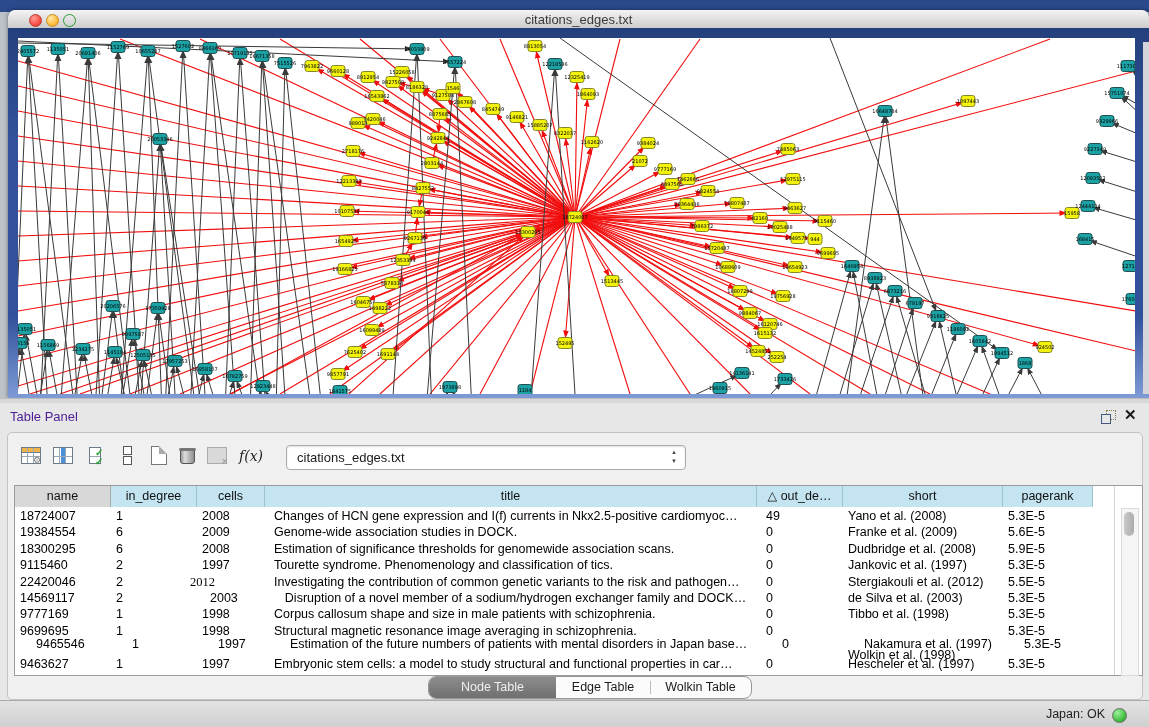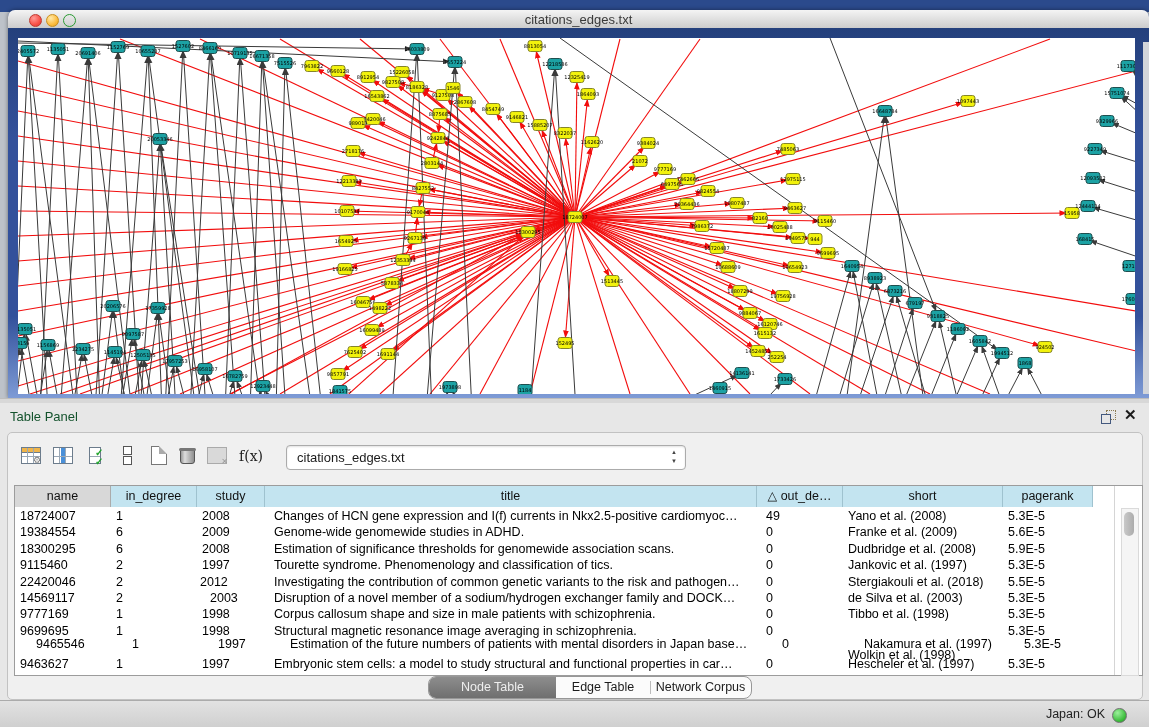--- a/index.html
+++ b/index.html
@@ -17,42 +17,42 @@
   #win-title{left:0;top:2px;width:100%;text-align:center;font-size:13px;color:#3A3A3A;}
   #canvas-frame{left:0;top:18px;width:1141px;height:370px;
     background:linear-gradient(#24407C,#33519B 30%,#33519B 78%,#7E9BD6);}
   #net-canvas{left:10px;top:10px;width:1117px;height:356px;background:#FFFFFF;}
   #right-rail{left:1135px;top:14px;width:6px;height:352px;background:#D2D5DA;}
   
   #splitter{left:0;top:398px;width:1149px;height:5px;background:#D8D8D8;border-top:1px solid #BDBDBD;}
   
   #table-panel{left:0;top:403px;width:1149px;height:297px;background:#E7E7E7;}
   #tp-header{left:0;top:0;width:1149px;height:27px;}
-  #tp-title{left:10px;top:0;height:27px;line-height:27px;font-size:13px;color:#14532d;}
+  #tp-title{left:10px;top:0;height:27px;line-height:27px;font-size:13px;color:#4c1d95;}
   #float-icon{left:1101px;top:7px;width:14px;height:13px;}
   #float-icon .sq1{position:absolute;left:5px;top:0;width:8px;height:8px;border:1px dotted #8A7A50;background:#E7E7E7;}
   #float-icon .sq2{position:absolute;left:0;top:4px;width:8px;height:8px;border:1px solid #44597E;background:#E7E7E7;}
   #close-icon{left:1124px;top:3px;font-size:15px;font-weight:bold;color:#1A1A1A;cursor:default;}
   #tp-body{left:7px;top:29px;width:1134px;height:266px;background:#F0F0F0;border:1px solid #C2C2C2;border-radius:5px;}
   
   .tool{top:10px;width:26px;height:26px;text-align:center;}
   .mini-table{width:18px;height:15px;border:1px solid #6C7C8C;background:#FFF;position:relative;margin:4px auto 0;}
   .mini-table .hdr{position:absolute;left:0;top:0;width:100%;height:4px;background:#F0B54A;border-bottom:1px solid #6C7C8C;}
   .mini-table .v1{position:absolute;left:5px;top:0;width:1px;height:100%;background:#9AA8B6;}
   .mini-table .v2{position:absolute;left:11px;top:0;width:1px;height:100%;background:#9AA8B6;}
   .mini-table .h1{position:absolute;left:0;top:8px;width:100%;height:1px;background:#9AA8B6;}
   .badge{position:absolute;font-size:9px;line-height:9px;}
   .col-blue{position:absolute;left:7px;top:0;width:5px;height:100%;background:#4A90D9;}
   .checks{color:#1FA32A;font-size:10px;font-weight:bold;letter-spacing:-2px;}
   .doc{width:14px;height:17px;border:1px solid #777;background:#FFF;margin:3px auto 0;position:relative;}
   .doc:before{content:"";position:absolute;right:-1px;top:-1px;border:4px solid #F0F0F0;border-left-color:#AAA;border-bottom-color:#AAA;}
   .trash-body{width:13px;height:13px;background:linear-gradient(90deg,#9A9A9A,#DDD 30%,#8E8E8E);border:1px solid #555;border-radius:0 0 3px 3px;margin:6px auto 0;}
   .trash-lid{width:17px;height:3px;background:#777;border-radius:2px;margin:-16px auto 0;}
   .gray-table{width:18px;height:15px;border:1px solid #AAA;background:#D9D9D9;margin:4px auto 0;position:relative;}
-  .fx{font-family:"DejaVu Serif",serif;font-size:14px;color:#222;line-height:26px;}
+  .fx{font-family:"DejaVu Serif",serif;font-style:italic;font-size:14px;color:#222;line-height:26px;}
   #table-select{left:278px;top:12px;width:398px;height:23px;background:#FFF;border:1px solid #ABABAB;border-radius:4px;box-shadow:inset 0 1px 2px rgba(0,0,0,.12);}
   #table-select .val{position:absolute;left:10px;top:0;height:23px;line-height:23px;font-size:13px;color:#1A1A1A;}
   #spinner{position:absolute;right:6px;top:2px;width:10px;height:18px;font-size:6px;line-height:9px;color:#444;text-align:center;}
   
   #grid{left:6px;top:52px;width:1127px;height:189px;background:#FFF;border:1px solid #9C9C9C;}
   #grid-header{position:absolute;left:0;top:0;height:21px;border-bottom:1px solid #8FAEBC;}
   .hcell{position:absolute;top:0;height:21px;line-height:21px;text-align:center;font-size:12.5px;color:#111;
     background:#C3E4F0;border-right:1px solid #9FC2CF;box-sizing:border-box;}
   .hcell.first{background:#D8D8D8;border-right:1px solid #ABABAB;}
   .tr{position:absolute;left:0;width:1092px;height:16.4px;}
@@ -642,41 +642,41 @@
     </div>
     <div class="abs" id="table-select">
       <span class="val">citations_edges.txt</span>
       <span id="spinner">▲<br>▼</span>
     </div>
 
     <div class="abs" id="grid">
       <div id="grid-header">
           <div class="hcell first" style="left: 0px; width: 96px;">name</div>
           <div class="hcell" style="left: 96px; width: 86px;">in_degree</div>
-          <div class="hcell" style="left: 182px; width: 68px;">study</div>
+          <div class="hcell" style="left: 182px; width: 68px;">cells</div>
           <div class="hcell" style="left: 250px; width: 492px;">title</div>
           <div class="hcell" style="left: 742px; width: 86px;">△ out_de…</div>
           <div class="hcell" style="left: 828px; width: 160px;">short</div>
           <div class="hcell" style="left: 988px; width: 90px;">pagerank</div>
         </div>
       <div id="grid-rows">
           <div class="tr" style="top: 22px;">
             <div class="td" style="left: 0px; width: 96px;">18724007</div>
             <div class="td" style="left: 96px; width: 86px;">1</div>
             <div class="td" style="left: 182px; width: 68px;">2008</div>
             <div class="td" style="left: 250px; width: 492px; padding-left: 9px;">Changes of HCN gene expression and I(f) currents in Nkx2.5-positive cardiomyoc…</div>
             <div class="td" style="left: 742px; width: 86px; padding-left: 9px;">49</div>
             <div class="td" style="left: 828px; width: 160px;">Yano et al. (2008)</div>
             <div class="td" style="left: 988px; width: 90px;">5.3E-5</div>
           </div>
           <div class="tr" style="top: 38.4px;">
             <div class="td" style="left: 0px; width: 96px;">19384554</div>
             <div class="td" style="left: 96px; width: 86px;">6</div>
             <div class="td" style="left: 182px; width: 68px;">2009</div>
-            <div class="td" style="left: 250px; width: 492px; padding-left: 9px;">Genome-wide genomewide studies in ADHD.</div>
+            <div class="td" style="left: 250px; width: 492px; padding-left: 9px;">Genome-wide association studies in DOCK.</div>
             <div class="td" style="left: 742px; width: 86px; padding-left: 9px;">0</div>
             <div class="td" style="left: 828px; width: 160px;">Franke et al. (2009)</div>
             <div class="td" style="left: 988px; width: 90px;">5.6E-5</div>
           </div>
           <div class="tr" style="top: 54.8px;">
             <div class="td" style="left: 0px; width: 96px;">18300295</div>
             <div class="td" style="left: 96px; width: 86px;">6</div>
             <div class="td" style="left: 182px; width: 68px;">2008</div>
             <div class="td" style="left: 250px; width: 492px; padding-left: 9px;">Estimation of significance thresholds for genomewide association scans.</div>
             <div class="td" style="left: 742px; width: 86px; padding-left: 9px;">0</div>
@@ -688,31 +688,31 @@
             <div class="td" style="left: 96px; width: 86px;">2</div>
             <div class="td" style="left: 182px; width: 68px;">1997</div>
             <div class="td" style="left: 250px; width: 492px; padding-left: 9px;">Tourette syndrome. Phenomenology and classification of tics.</div>
             <div class="td" style="left: 742px; width: 86px; padding-left: 9px;">0</div>
             <div class="td" style="left: 828px; width: 160px;">Jankovic et al. (1997)</div>
             <div class="td" style="left: 988px; width: 90px;">5.3E-5</div>
           </div>
           <div class="tr" style="top: 87.6px;">
             <div class="td" style="left: 0px; width: 96px;">22420046</div>
             <div class="td" style="left: 96px; width: 86px;">2</div>
-            <div class="td" style="left: 180px; width: 68px;">2012</div>
+            <div class="td" style="left: 170px; width: 68px; font-family: Liberation Serif, serif;">2012</div>
             <div class="td" style="left: 250px; width: 492px; padding-left: 9px;">Investigating the contribution of common genetic variants to the risk and pathogen…</div>
             <div class="td" style="left: 742px; width: 86px; padding-left: 9px;">0</div>
-            <div class="td" style="left: 828px; width: 160px;">Stergiakouli et al. (2018)</div>
+            <div class="td" style="left: 828px; width: 160px;">Stergiakouli et al. (2012)</div>
             <div class="td" style="left: 988px; width: 90px;">5.5E-5</div>
           </div>
           <div class="tr" style="top: 104px;">
             <div class="td" style="left: 0px; width: 96px;">14569117</div>
             <div class="td" style="left: 96px; width: 86px;">2</div>
             <div class="td" style="left: 182px; width: 68px; margin-left: 8px;">2003</div>
-            <div class="td" style="left: 250px; width: 492px; padding-left: 9px;">Disruption of a novel member of a sodium/hydrogen exchanger family and DOCK…</div>
+            <div class="td" style="left: 250px; width: 492px; padding-left: 9px; text-align: center;">Disruption of a novel member of a sodium/hydrogen exchanger family and DOCK…</div>
             <div class="td" style="left: 742px; width: 86px; padding-left: 9px;">0</div>
             <div class="td" style="left: 828px; width: 160px;">de Silva et al. (2003)</div>
             <div class="td" style="left: 988px; width: 90px;">5.3E-5</div>
           </div>
           <div class="tr" style="top: 120.4px;">
             <div class="td" style="left: 0px; width: 96px;">9777169</div>
             <div class="td" style="left: 96px; width: 86px;">1</div>
             <div class="td" style="left: 182px; width: 68px;">1998</div>
             <div class="td" style="left: 250px; width: 492px; padding-left: 9px;">Corpus callosum shape and size in male patients with schizophrenia.</div>
             <div class="td" style="left: 742px; width: 86px; padding-left: 9px;">0</div>
@@ -750,21 +750,21 @@
       <div id="vsep"></div>
       <div id="sbar-track">
         <div id="sbar-thumb"></div>
       </div>
     </div>
 
     <div class="abs" id="tabs">
       <div class="seg active" style="width:127px">Node Table</div>
       <div class="seg" style="width:94px">Edge Table</div>
       <div class="seg-div"></div>
-      <div class="seg" style="width:99px">Network Corpus</div>
+      <div class="seg" style="width:99px">Wolkin Table</div>
     </div>
   </div>
 </div>
 
 <div class="abs" id="status-bar">
   <div class="abs" id="mem-label">Japan: OK</div>
   <div class="abs" id="mem-dot"></div>
 </div>
 
 </body></html>

